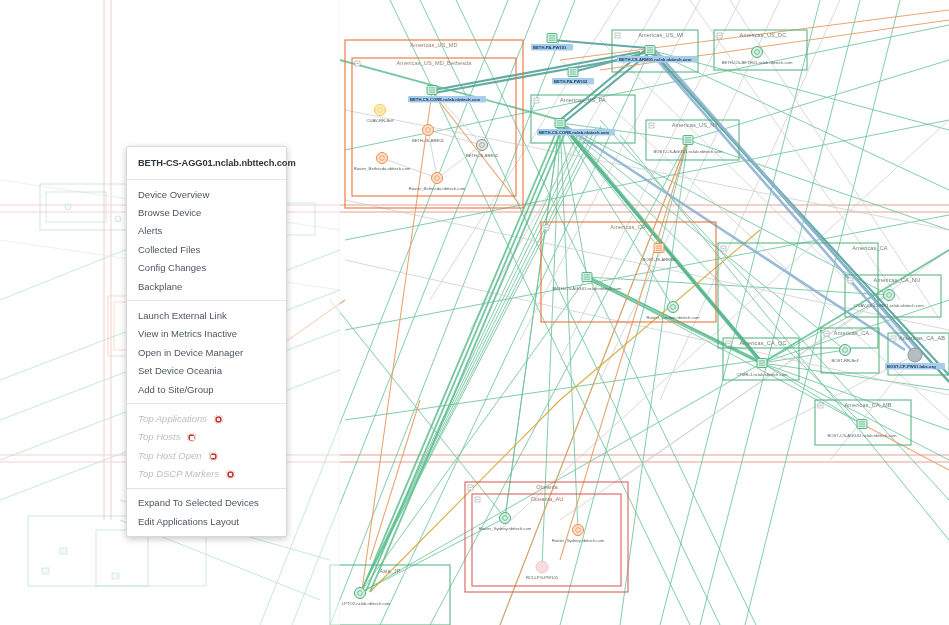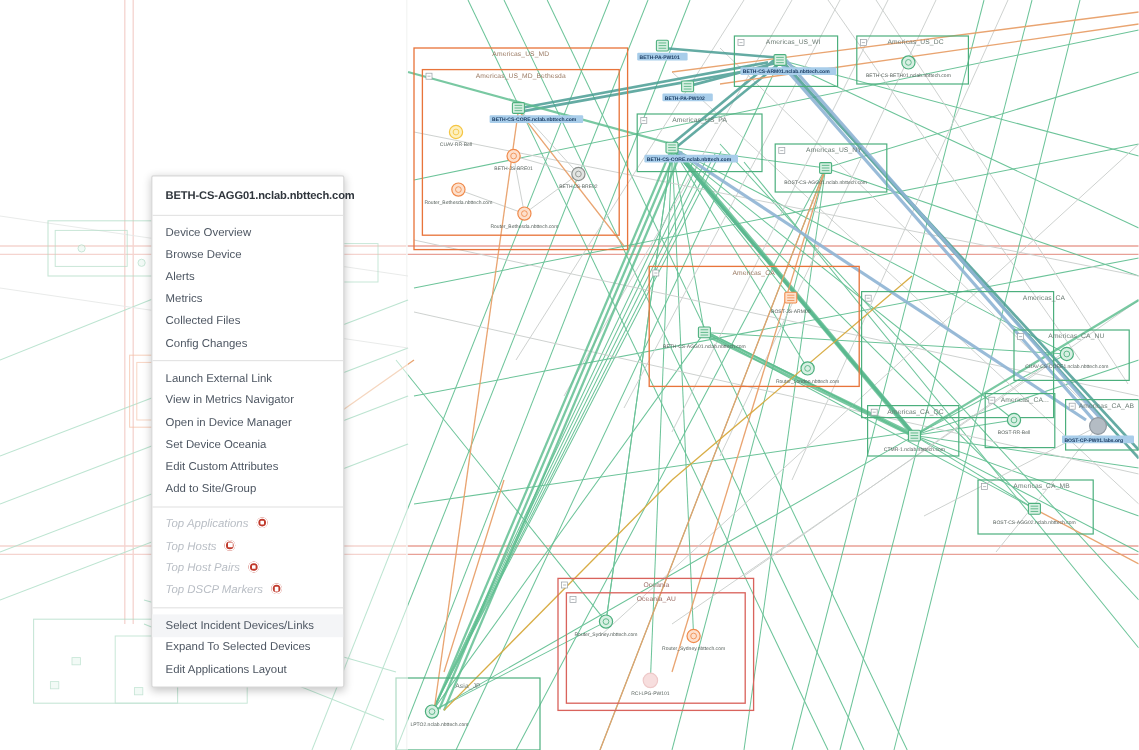--- a/index.html
+++ b/index.html
@@ -77,21 +77,21 @@
   }
   .menu-group { padding: 5px 0 5px 0; }
   .menu-group + .menu-group { border-top: 1px solid #e4e4e4; }
   .menu-item {
     padding: 3.6px 10px 3.6px 11px;
     white-space: nowrap;
     cursor: default;
     color: #4c5561;
     line-height: 1.18;
     display: flex;
-    align-items: flex-start;
+    align-items: flex-end;
   }
   .menu-item.highlight { background: #f4f5f7; }
   .menu-item.disabled { color: #b9bec5; font-style: italic; }
   .block-icon {
     display: inline-block;
     width: 9px; height: 9px;
     margin-left: 7px;
     border-radius: 50%;
     background: #c0392b;
     position: relative;
@@ -547,71 +547,65 @@
           <div class="menu-item">
             <span>Device Overview</span>
           </div>
           <div class="menu-item">
             <span>Browse Device</span>
           </div>
           <div class="menu-item">
             <span>Alerts</span>
           </div>
           <div class="menu-item">
-            <span>Metrics</span>
-          </div>
-          <div class="menu-item">
             <span>Collected Files</span>
           </div>
           <div class="menu-item">
             <span>Config Changes</span>
+          </div>
+          <div class="menu-item">
+            <span>Backplane</span>
           </div>
         </div>
         <div class="menu-group">
           <div class="menu-item">
             <span>Launch External Link</span>
           </div>
           <div class="menu-item">
-            <span>View in Metrics Navigator</span>
+            <span>View in Metrics Inactive</span>
           </div>
           <div class="menu-item">
             <span>Open in Device Manager</span>
           </div>
           <div class="menu-item">
             <span>Set Device Oceania</span>
-          </div>
-          <div class="menu-item">
-            <span>Edit Custom Attributes</span>
           </div>
           <div class="menu-item">
             <span>Add to Site/Group</span>
           </div>
         </div>
         <div class="menu-group">
           <div class="menu-item disabled">
             <span>Top Applications</span>
             <span class="block-icon"></span>
           </div>
           <div class="menu-item disabled">
             <span>Top Hosts</span>
             <span class="block-icon"></span>
           </div>
           <div class="menu-item disabled">
-            <span>Top Host Pairs</span>
+            <span>Top Host Open</span>
             <span class="block-icon"></span>
           </div>
           <div class="menu-item disabled">
             <span>Top DSCP Markers</span>
             <span class="block-icon"></span>
           </div>
         </div>
         <div class="menu-group">
-          <div class="menu-item highlight">
-            <span>Select Incident Devices/Links</span>
-          </div>
           <div class="menu-item">
             <span>Expand To Selected Devices</span>
           </div>
           <div class="menu-item">
             <span>Edit Applications Layout</span>
           </div>
         </div>
       </div>
   </div>
 

